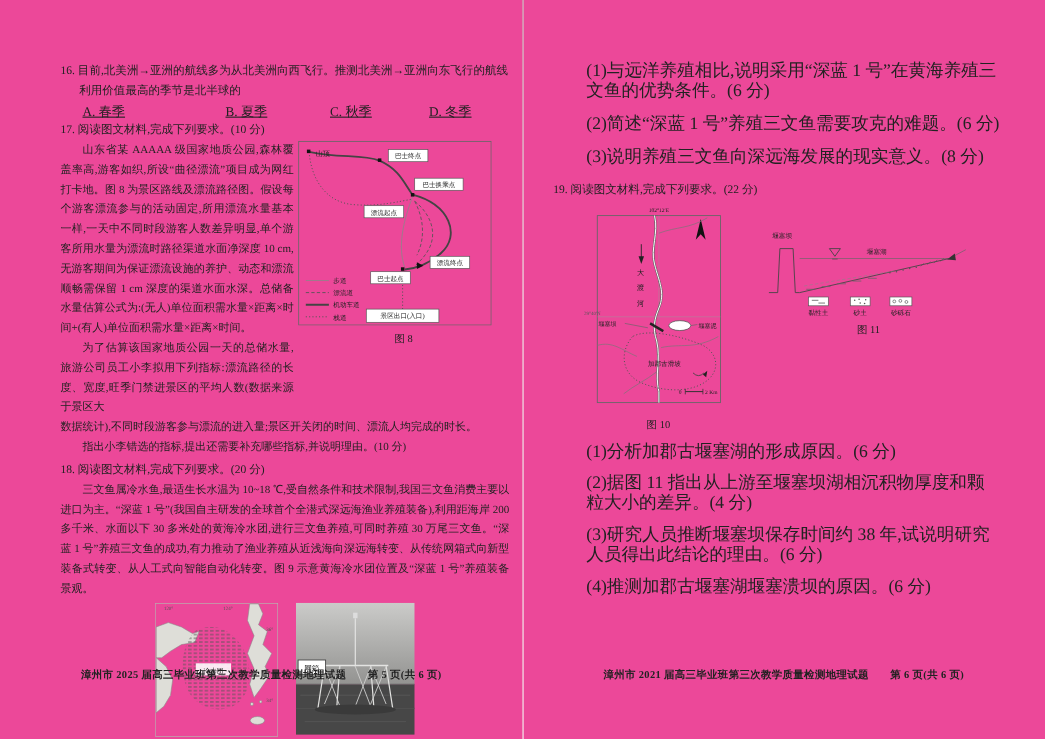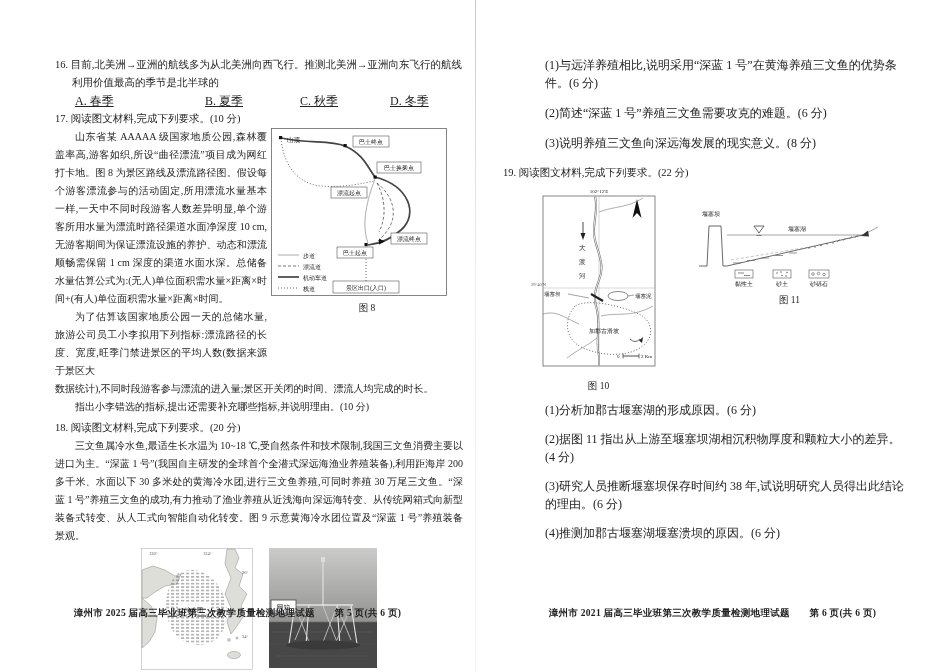--- a/index.html
+++ b/index.html
@@ -1,16 +1,16 @@
 <!DOCTYPE html>
 <html><head>
 <meta charset="utf-8">
 <style>
   html,body{margin:0;padding:0;background:#e9e8e4;}
-  .sheet{position:relative;width:950px;height:672px;background:#ffffff;overflow:hidden;
+  .sheet{position:relative;width:950px;height:672px;background:#ec4899;overflow:hidden;
          font-family:"Liberation Serif",serif;color:#222;}
   .seam{position:absolute;left:475px;top:0;width:1px;height:672px;
         background:linear-gradient(#c9c8c4,#eeeeea 40%,#f5f5f1);}
   .page{position:absolute;top:0;width:475px;height:672px;box-sizing:border-box;
         display:flex;flex-direction:column;}
   .page-left{left:0;padding:56px 12px 0 55px;}
   .page-right{left:475px;padding:56px 40px 0 28px;}
   .qt{font-size:10.5px;line-height:18px;}
   .hang{padding-left:17px;text-indent:-17px;}
   .bold{font-weight:bold;}
@@ -18,21 +18,21 @@
   .optA{width:130px;} .optB{width:95px;} .optC{width:90px;}
   .mat{font-size:10px;line-height:18px;text-align:justify;}
   .ind{text-indent:2em;}
   .mt3{margin-top:3px;}
   .q17-row{display:flex;}
   .q17-text{flex:1;min-width:0;padding-right:4px;}
   .q17-fig{width:192px;flex-shrink:0;}
   .figcap{text-align:center;font-size:9.5px;line-height:13px;margin-top:2px;}
   .fig9-row{display:flex;justify-content:center;gap:16px;margin-top:3px;}
   .figs-row{display:flex;align-items:flex-start;margin-top:4px;margin-left:28px;gap:31px;}
-  .sub{font-size:12px;line-height:18px;margin-left:42px;margin-bottom:12px;}
+  .sub{font-size:16px;line-height:18px;margin-left:30px;margin-bottom:12px;}
   .sub19{margin-bottom:11px;}
   .footer{position:absolute;left:0;right:0;bottom:52px;text-align:center;
           font-size:9.5px;font-weight:bold;letter-spacing:.3px;}
   svg text{font-family:"Liberation Serif",serif;fill:#222;}
   .frame{fill:none;stroke:#666;stroke-width:.8;}
   .frame-light{fill:none;stroke:#b5b5b0;stroke-width:.6;}
   .lblbox{fill:#fff;stroke:#555;stroke-width:.6;}
   .thick{fill:none;stroke:#444;stroke-width:1.7;}
   .thin{fill:none;stroke:#888;stroke-width:.7;}
   .dashl{fill:none;stroke:#555;stroke-width:.8;stroke-dasharray:3 2;}

